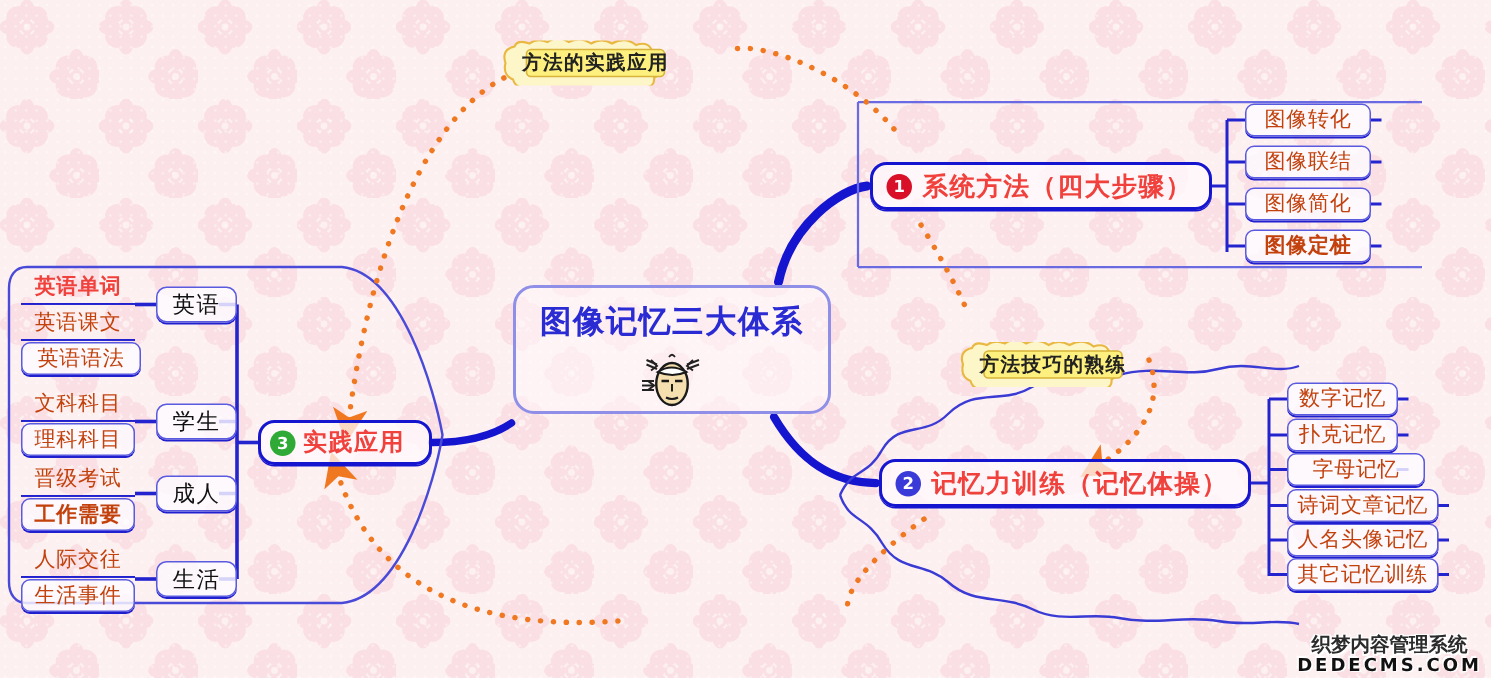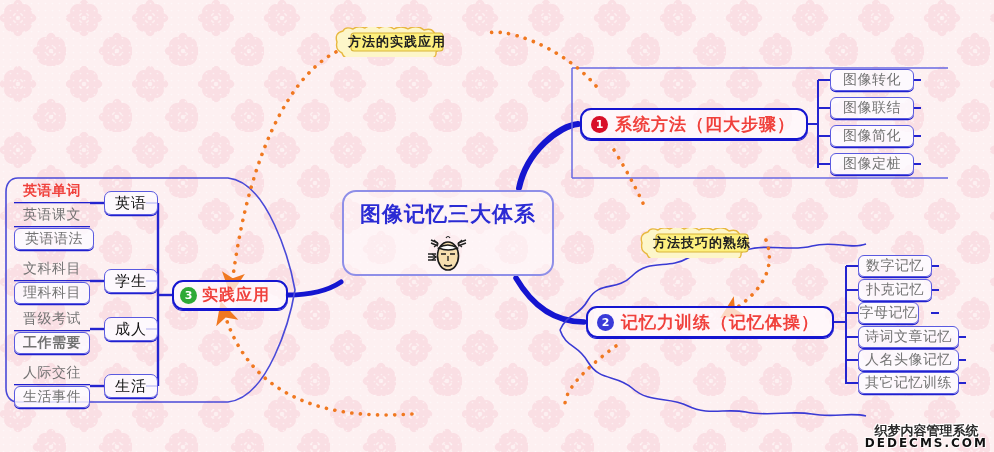--- a/index.html
+++ b/index.html
@@ -53,21 +53,21 @@
   #m2{left:586px;top:306px;width:248px;height:32px;}
   #m3{left:172px;top:280px;width:116px;height:30px;}
   #m3 .mlabel{font-size:16px;}
   #m3 .badge{margin:0 5px 0 6px;}
 
   
   .leaf{
     border:1.6px solid #5a5ae0;border-radius:6px;
     background:rgba(253,250,255,0.82);
     box-shadow:0 1.3px 0 #2020cf;
-    color:#737373;font-size:14px;
+    color:#c2410c;font-size:14px;
     font-family:"DejaVu Serif","Liberation Serif",serif;
     display:flex;align-items:center;justify-content:center;
     height:22px;letter-spacing:0.5px;
   }
   
   .leaf.headless{
     border-color:transparent;box-shadow:0 1.3px 0 #2020cf;
     background:transparent;border-radius:0;
   }
   .leaf.red{color:#f0413c;font-weight:bold;}
@@ -253,30 +253,30 @@
     </div>
 
     <div id="m1" class="node main">
       <span class="badge" style="background: rgb(216, 16, 40);">1</span>
       <span class="mlabel">系统方法（四大步骤）</span>
     </div>
 
     <div class="node leaf" style="left:830px;top:69px;width:84px;">图像转化</div>
     <div class="node leaf" style="left:830px;top:97px;width:84px;">图像联结</div>
     <div class="node leaf" style="left:830px;top:125px;width:84px;">图像简化</div>
-    <div class="node leaf" style="left:830px;top:153px;width:84px;">图像定桩</div>
+    <div class="node leaf" style="left:830px;top:153px;width:84px;font-weight:bold;">图像定桩</div>
 
     <div id="m2" class="node main">
       <span class="badge" style="background: rgb(58, 58, 216);">2</span>
       <span class="mlabel">记忆力训练（记忆体操）</span>
     </div>
 
     <div class="node leaf" style="left:858px;top:255px;width:74px;">数字记忆</div>
     <div class="node leaf" style="left:858px;top:279px;width:74px;">扑克记忆</div>
-    <div class="node leaf" style="left:858px;top:302px;width:61px;">字母记忆</div>
+    <div class="node leaf" style="left:858px;top:302px;width:92px;">字母记忆</div>
     <div class="node leaf" style="left:858px;top:349px;width:101px;">人名头像记忆</div>
     <div class="node leaf" style="left:858px;top:326px;width:101px;">诗词文章记忆</div>
     <div class="node leaf" style="left:858px;top:372px;width:101px;">其它记忆训练</div>
 
     <div id="m3" class="node main">
       <span class="badge" style="background: rgb(47, 170, 54);">3</span>
       <span class="mlabel">实践应用</span>
     </div>
 
     <div class="node cat" style="left:104px;top:191px;">英语</div>

